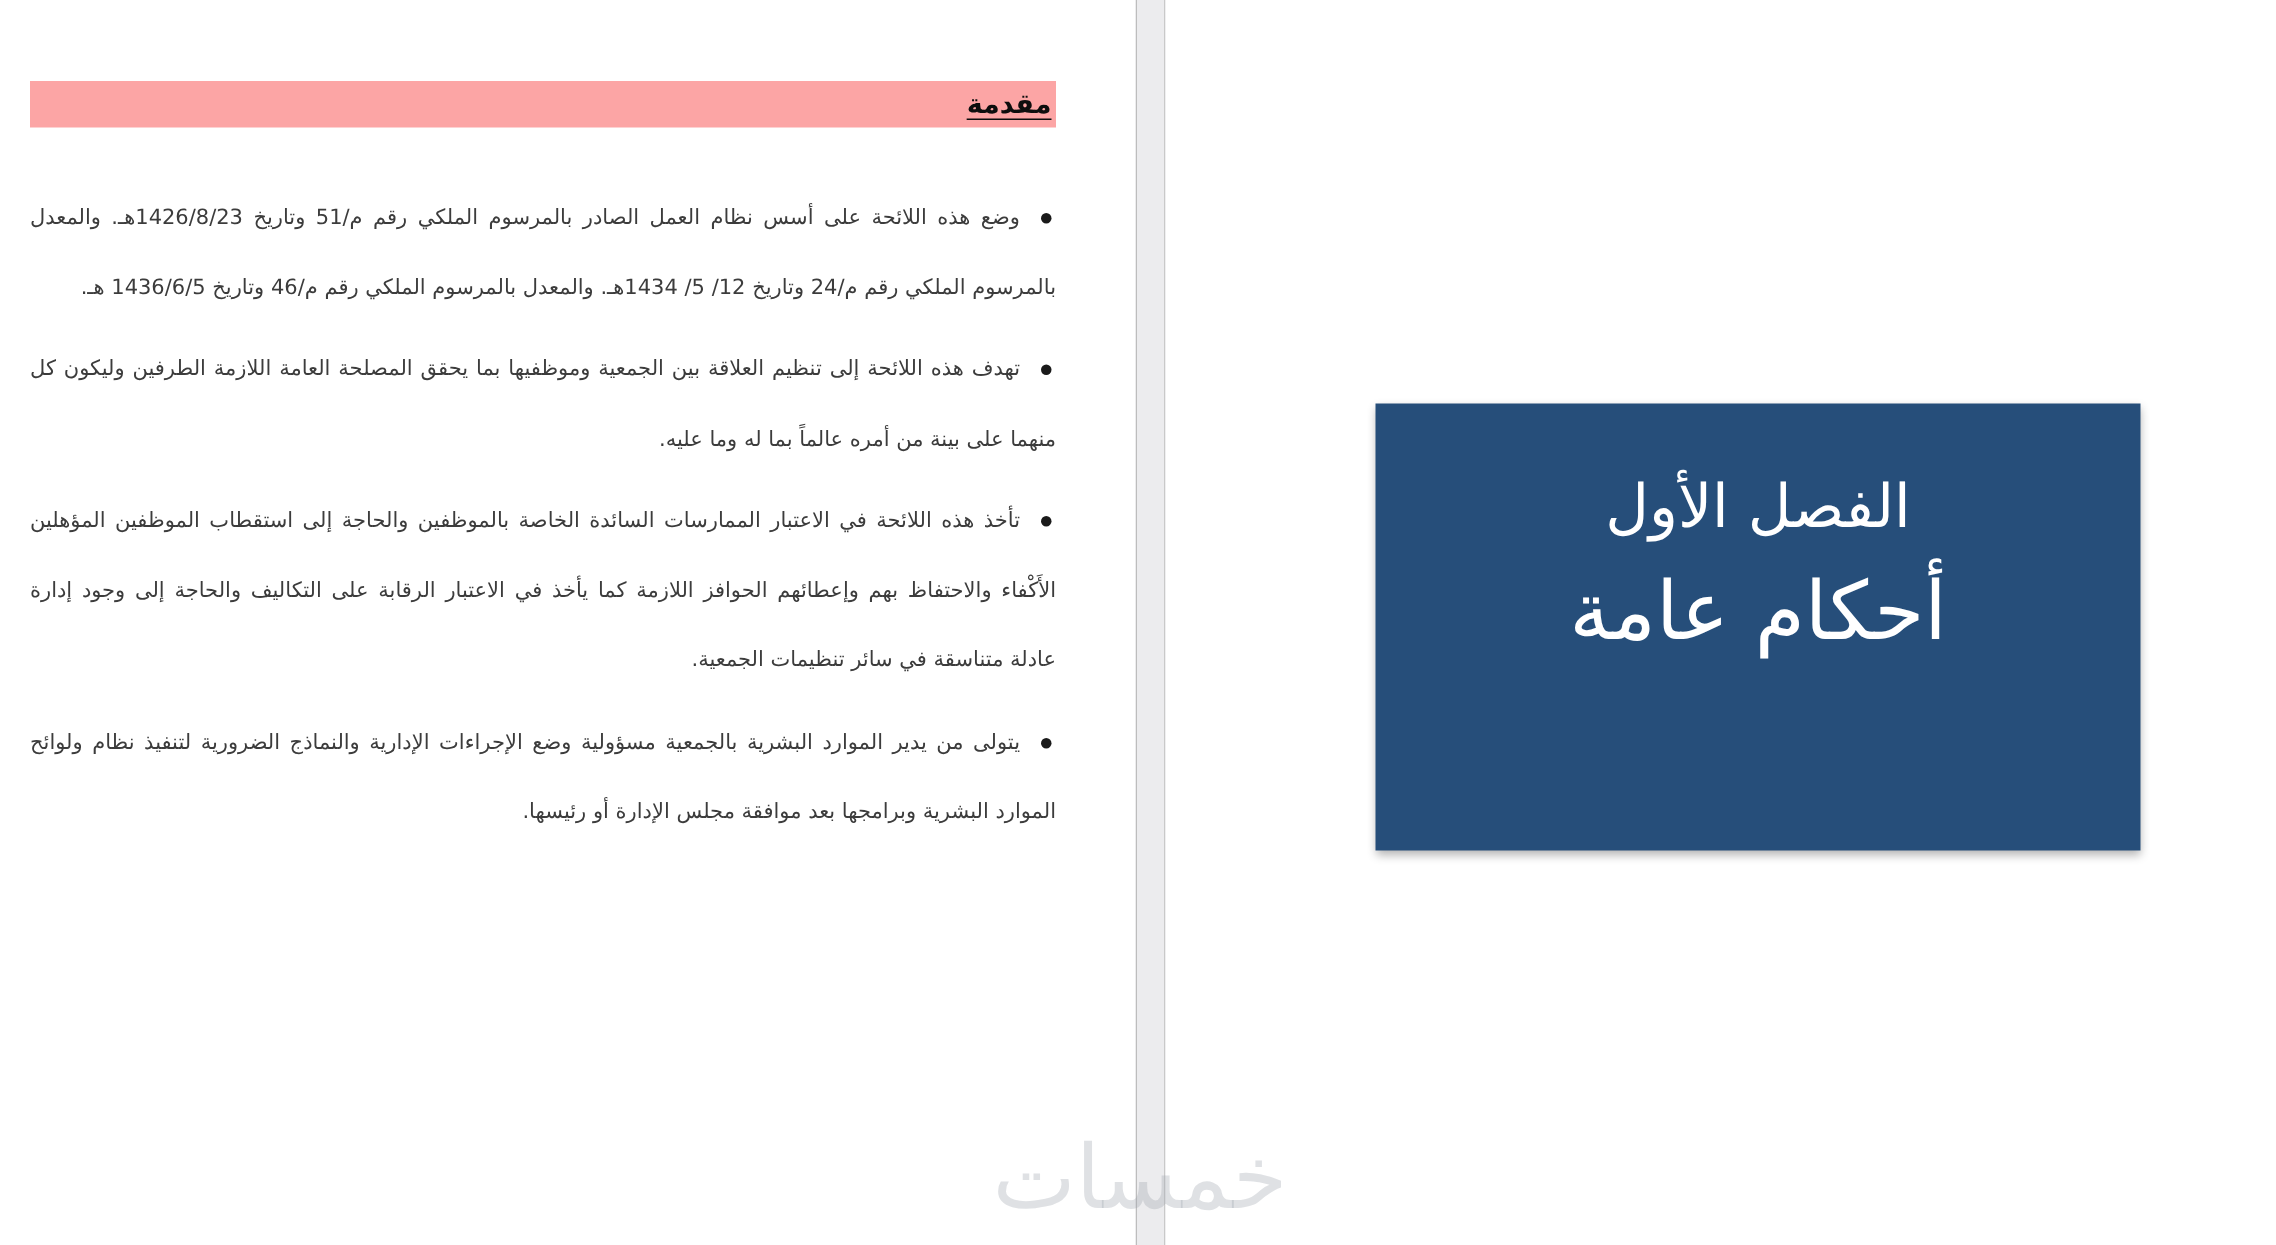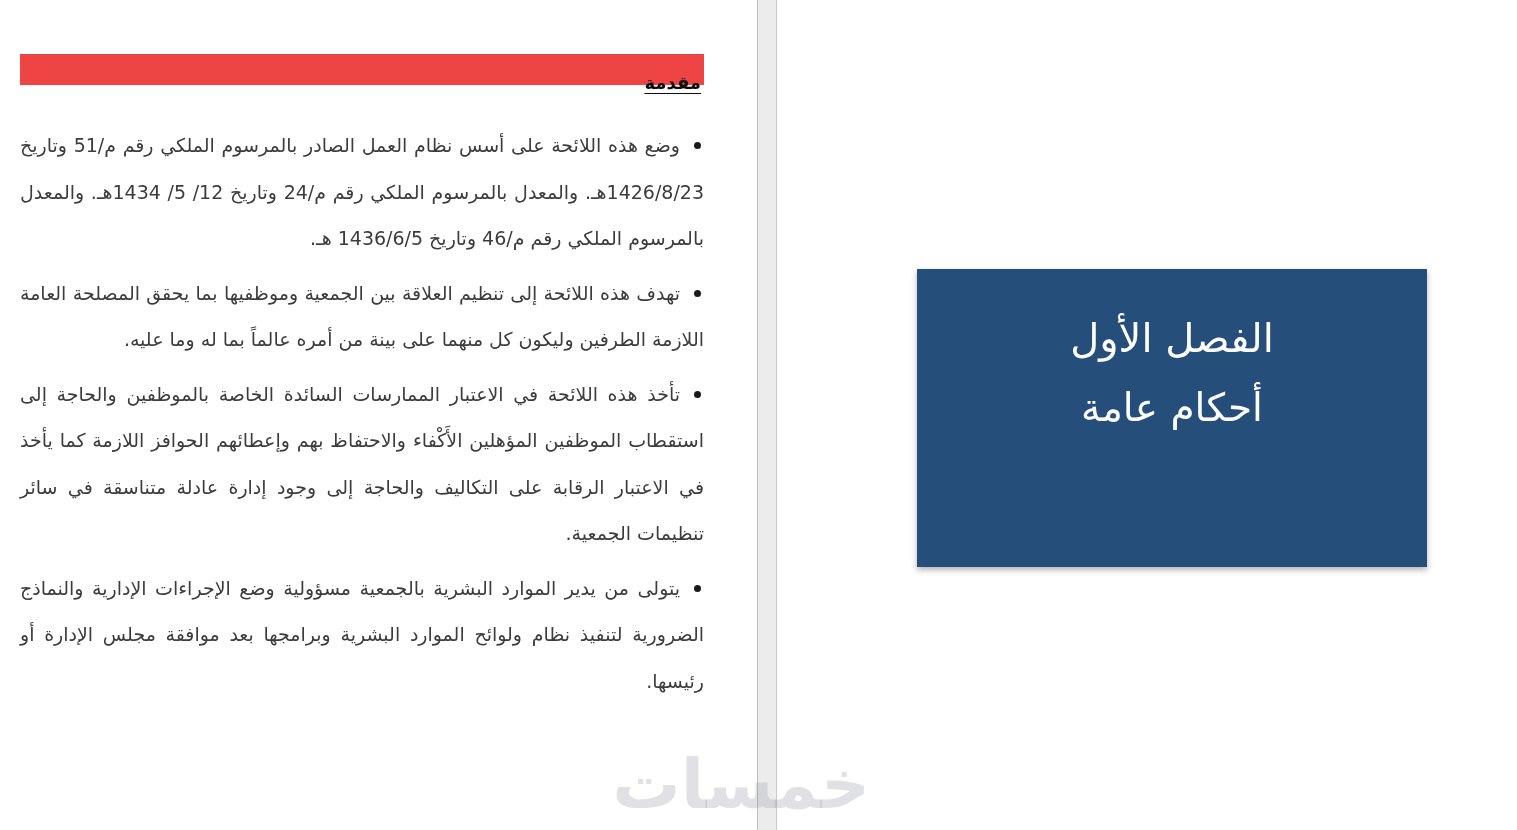--- a/index.html
+++ b/index.html
@@ -13,37 +13,37 @@
   
   .page-left{
     position:absolute;left:0;top:0;width:757px;height:830px;
     background:#ffffff;z-index:2;
   }
   .content{
     position:absolute;right:53px;top:54px;width:684px;
     direction:rtl;
   }
   .heading-bar{
-    background:#ef4444;
+    background:#fca5a5;
     height:31px;line-height:31px;
     text-align:right;
-    padding:13px 3px;box-sizing:border-box;
+    padding:0 3px;box-sizing:border-box;
   }
   .heading-title{
     font-weight:bold;font-size:18px;color:#0d0d0d;
     text-decoration:underline;text-underline-offset:4px;
     letter-spacing:1px;
   }
   ul.bullets{
     margin:37px 0 0 0;padding:0;list-style:none;
     text-align:justify;text-align-last:right;
   }
   ul.bullets li{
     position:relative;
-    font-size:19px;line-height:46.5px;color:#3c3c3c;
+    font-size:14px;line-height:46.5px;color:#3c3c3c;
     text-indent:24px;
     margin:0 0 8px 0;
   }
   ul.bullets li::before{
     content:"";
     position:absolute;right:3px;top:20px;
     width:7px;height:7px;border-radius:50%;
     background:#1a1a1a;
   }
   
@@ -66,26 +66,26 @@
     box-shadow:0 3px 6px rgba(0,0,0,0.30);
     color:#ffffff;
     direction:rtl;text-align:center;
     box-sizing:border-box;
     padding-top:40px;
   }
   .chapter-subtitle{
     font-size:40px;line-height:58px;font-weight:normal;
   }
   .chapter-title{
-    font-size:39px;line-height:82px;font-weight:normal;
+    font-size:54px;line-height:82px;font-weight:normal;
   }
   
   .watermark{
     position:absolute;left:650px;top:742px;width:220px;
-    font-size:68px;font-weight:bold;line-height:86px;
+    font-size:59px;font-weight:normal;line-height:86px;
     color:rgba(158,164,174,0.33);
     direction:rtl;text-align:center;
     letter-spacing:-2px;
     z-index:3;pointer-events:none;
     user-select:none;
   }
   
   .content, .chapter-card{z-index:4;position:absolute;}
 </style>
 </head>

